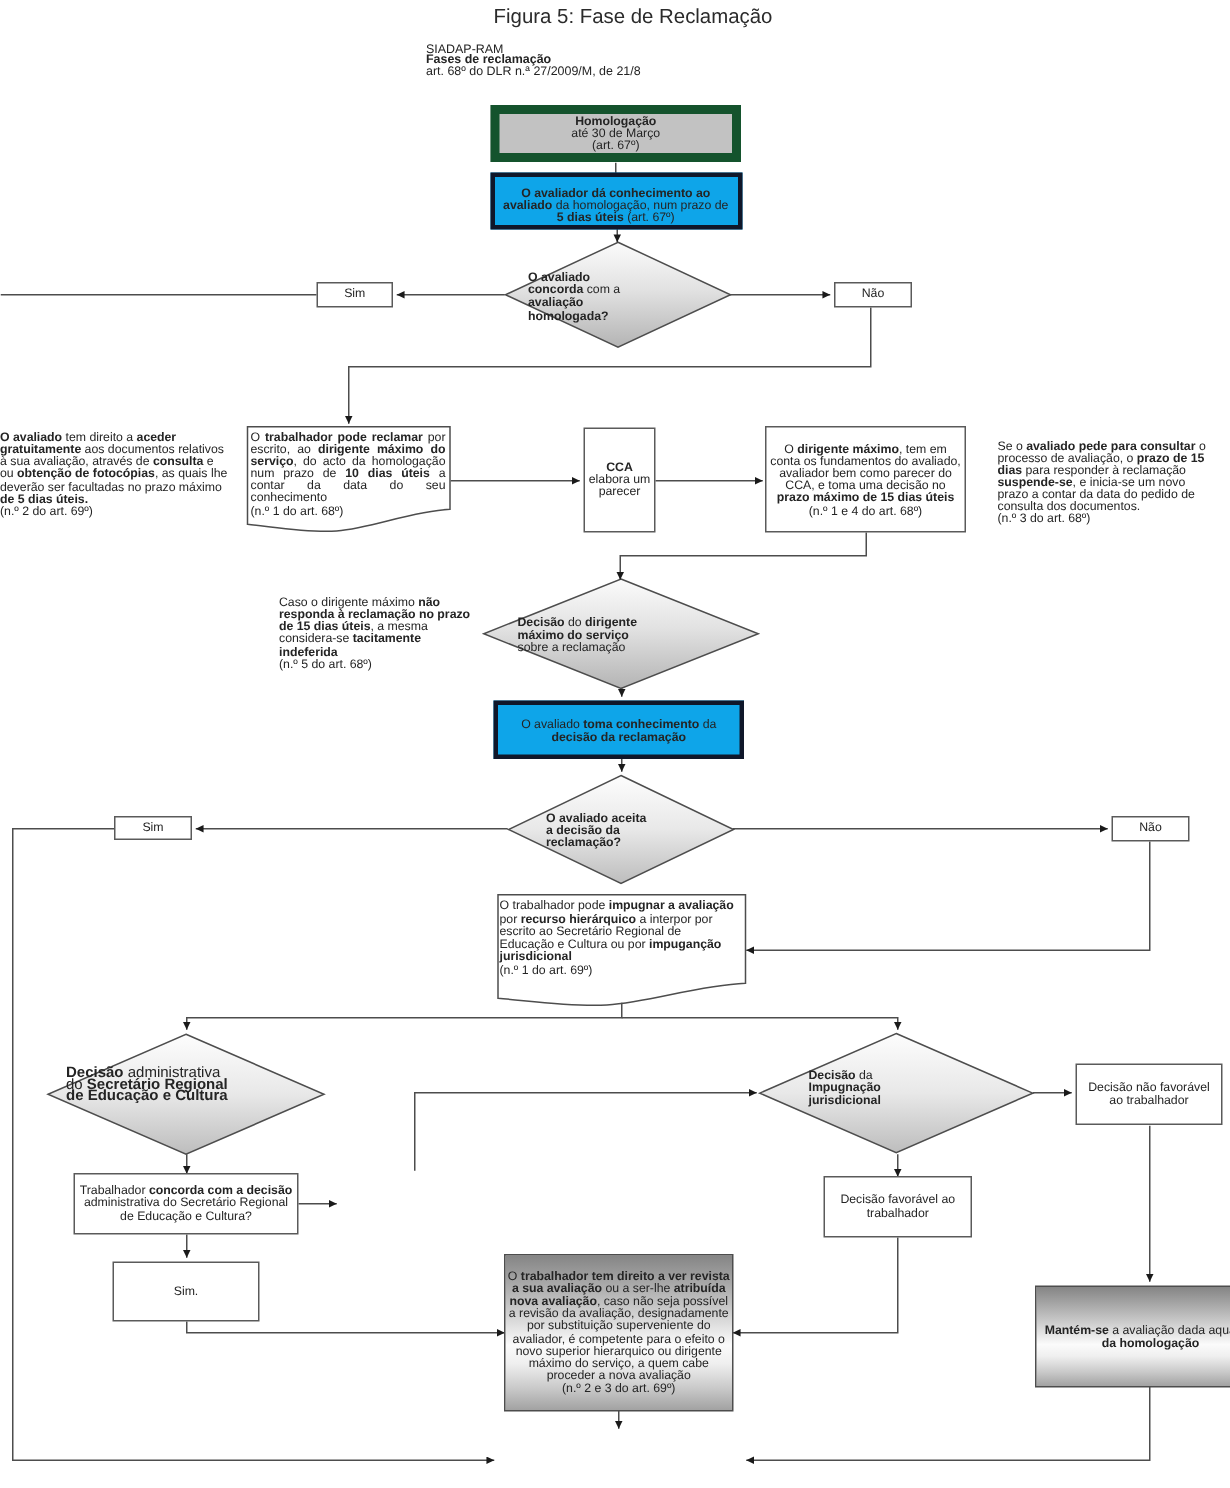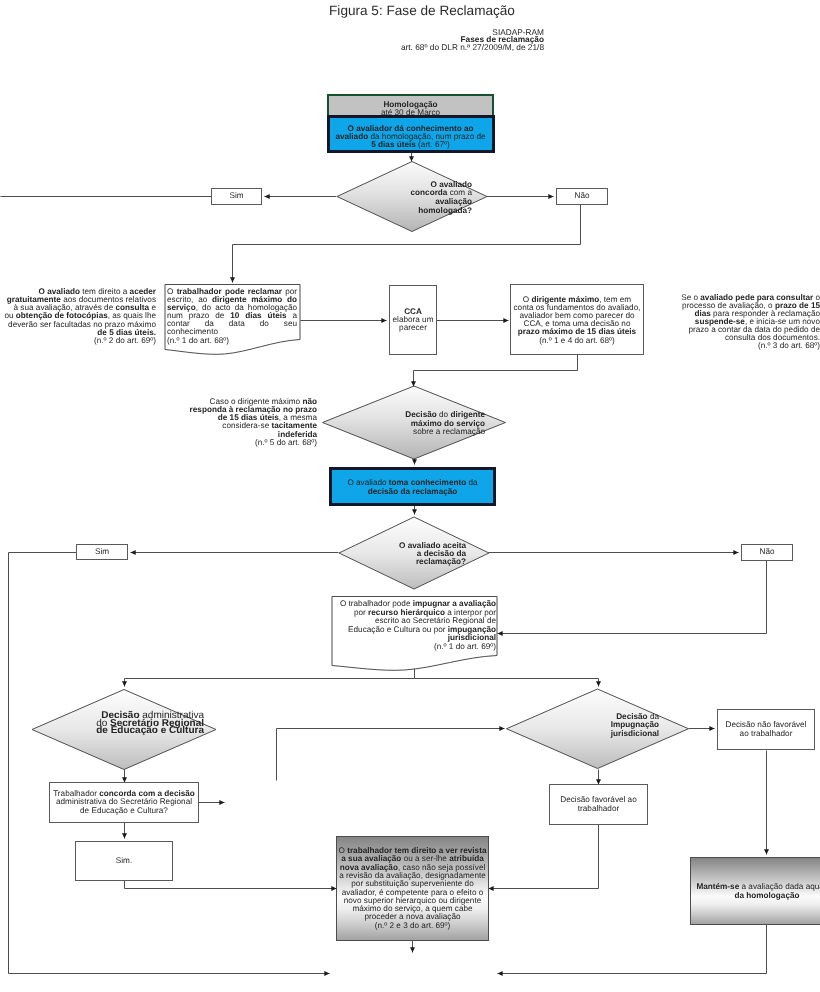--- a/index.html
+++ b/index.html
@@ -2,28 +2,28 @@
 <html><head>
 <meta charset="utf-8">
 <title>Figura 5: Fase de Reclamação</title>
 <style>
   html,body{margin:0;padding:0;background:#fff;overflow:hidden;}
   body{width:820px;height:992px;position:relative;overflow:hidden;
        font-family:"Liberation Sans",sans-serif;color:#1a1a1a;
        -webkit-font-smoothing:antialiased;text-rendering:geometricPrecision;}
   #page{position:absolute;left:0;top:0;width:760px;height:992px;background:#fff;}
   svg#wires{position:absolute;left:0;top:0;width:820px;height:992px;}
-  .tx{position:absolute;box-sizing:border-box;text-align:right;
+  .tx{position:absolute;box-sizing:border-box;text-align:left;
       font-size:8.2px;line-height:8.15px;color:#242424;}
   .tx b{font-weight:bold;}
   
   .box{position:absolute;box-sizing:border-box;display:flex;
        align-items:center;justify-content:center;text-align:center;
        font-size:8.2px;line-height:8.15px;color:#242424;}
-  .box-gray{background:#c2c2c2;border:2px solid #14532d;margin-top:24px;}
+  .box-gray{background:#c2c2c2;border:6px solid #14532d;}
   .box-white{background:#fff;border:1px solid #5a5a5a;}
   .box-heavy{background:#0ea5e9;border:3px solid #0f172a;align-items:center;}
   .box-grad{border:1px solid #4d4d4d;
      background:linear-gradient(to bottom,#858585 0%,#949494 8%,#c8c8c8 34%,#fbfbfb 58%,#efefef 70%,#c9c9c9 86%,#a2a2a2 100%);}
   .title{position:absolute;text-align:center;font-size:13.6px;color:#2b2b2b;}
   .rounded{position:absolute;box-sizing:border-box;display:flex;
        align-items:center;justify-content:center;text-align:center;
        border:1px solid #4d4d4d;border-radius:13px;
        background:linear-gradient(to bottom,#6f6f6f 0%,#8f8f8f 8%,#cfcfcf 34%,#fdfdfd 58%,#dddddd 78%,#949494 100%);
        font-size:8.2px;line-height:8.15px;color:#151515;font-weight:bold;}

